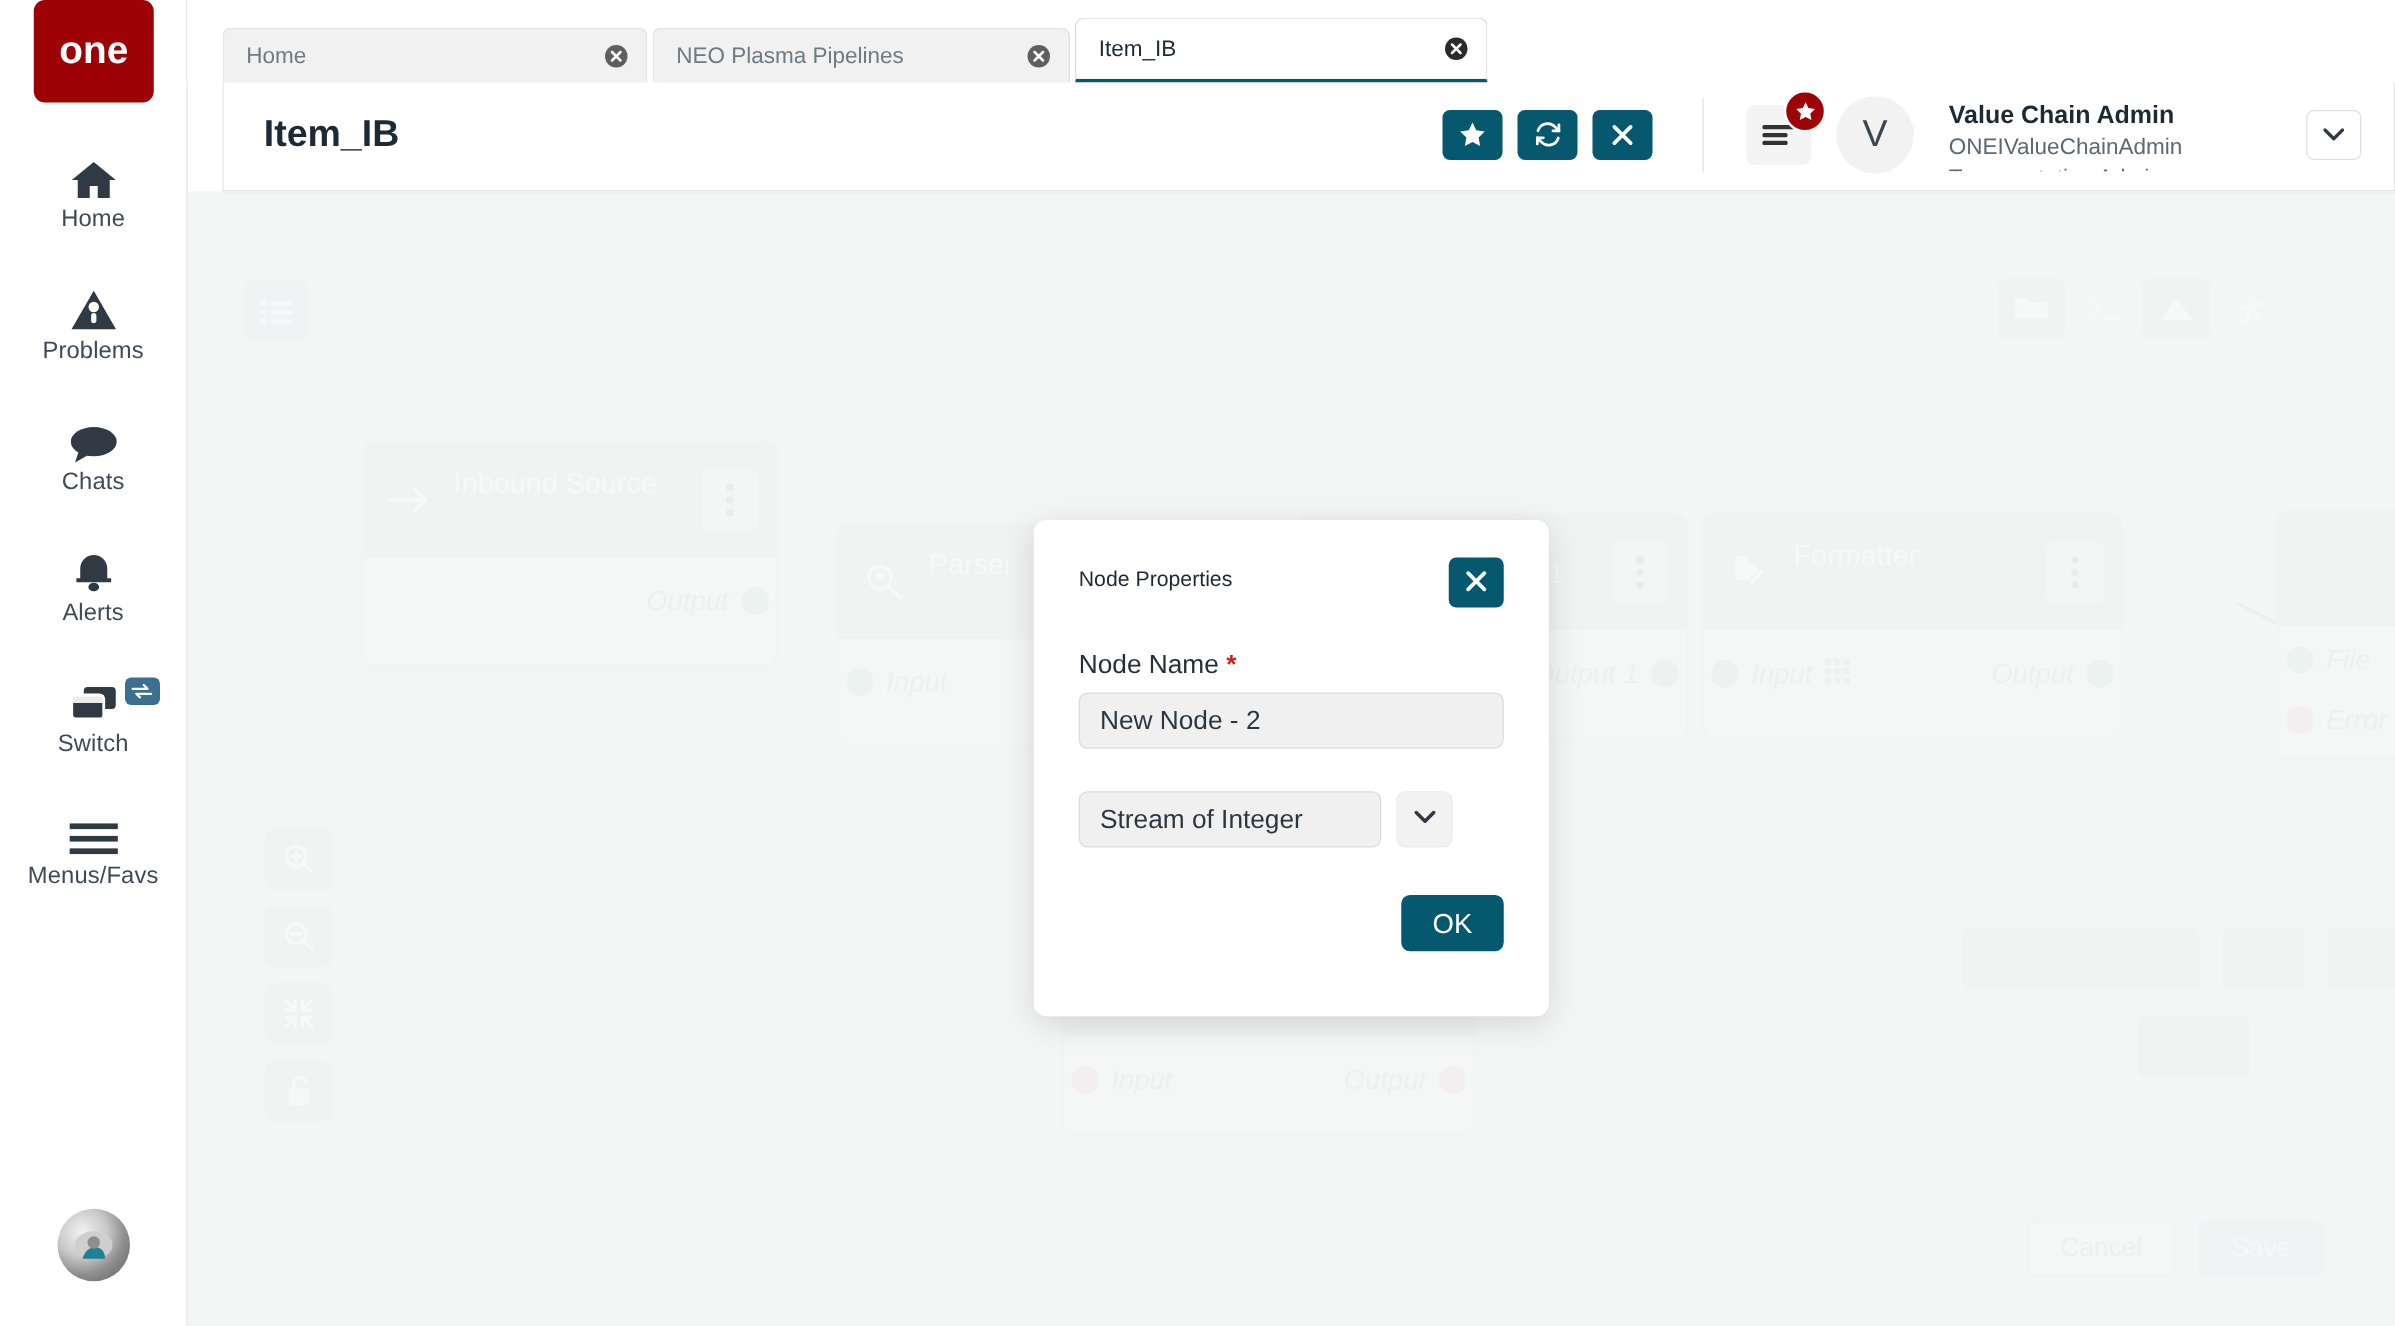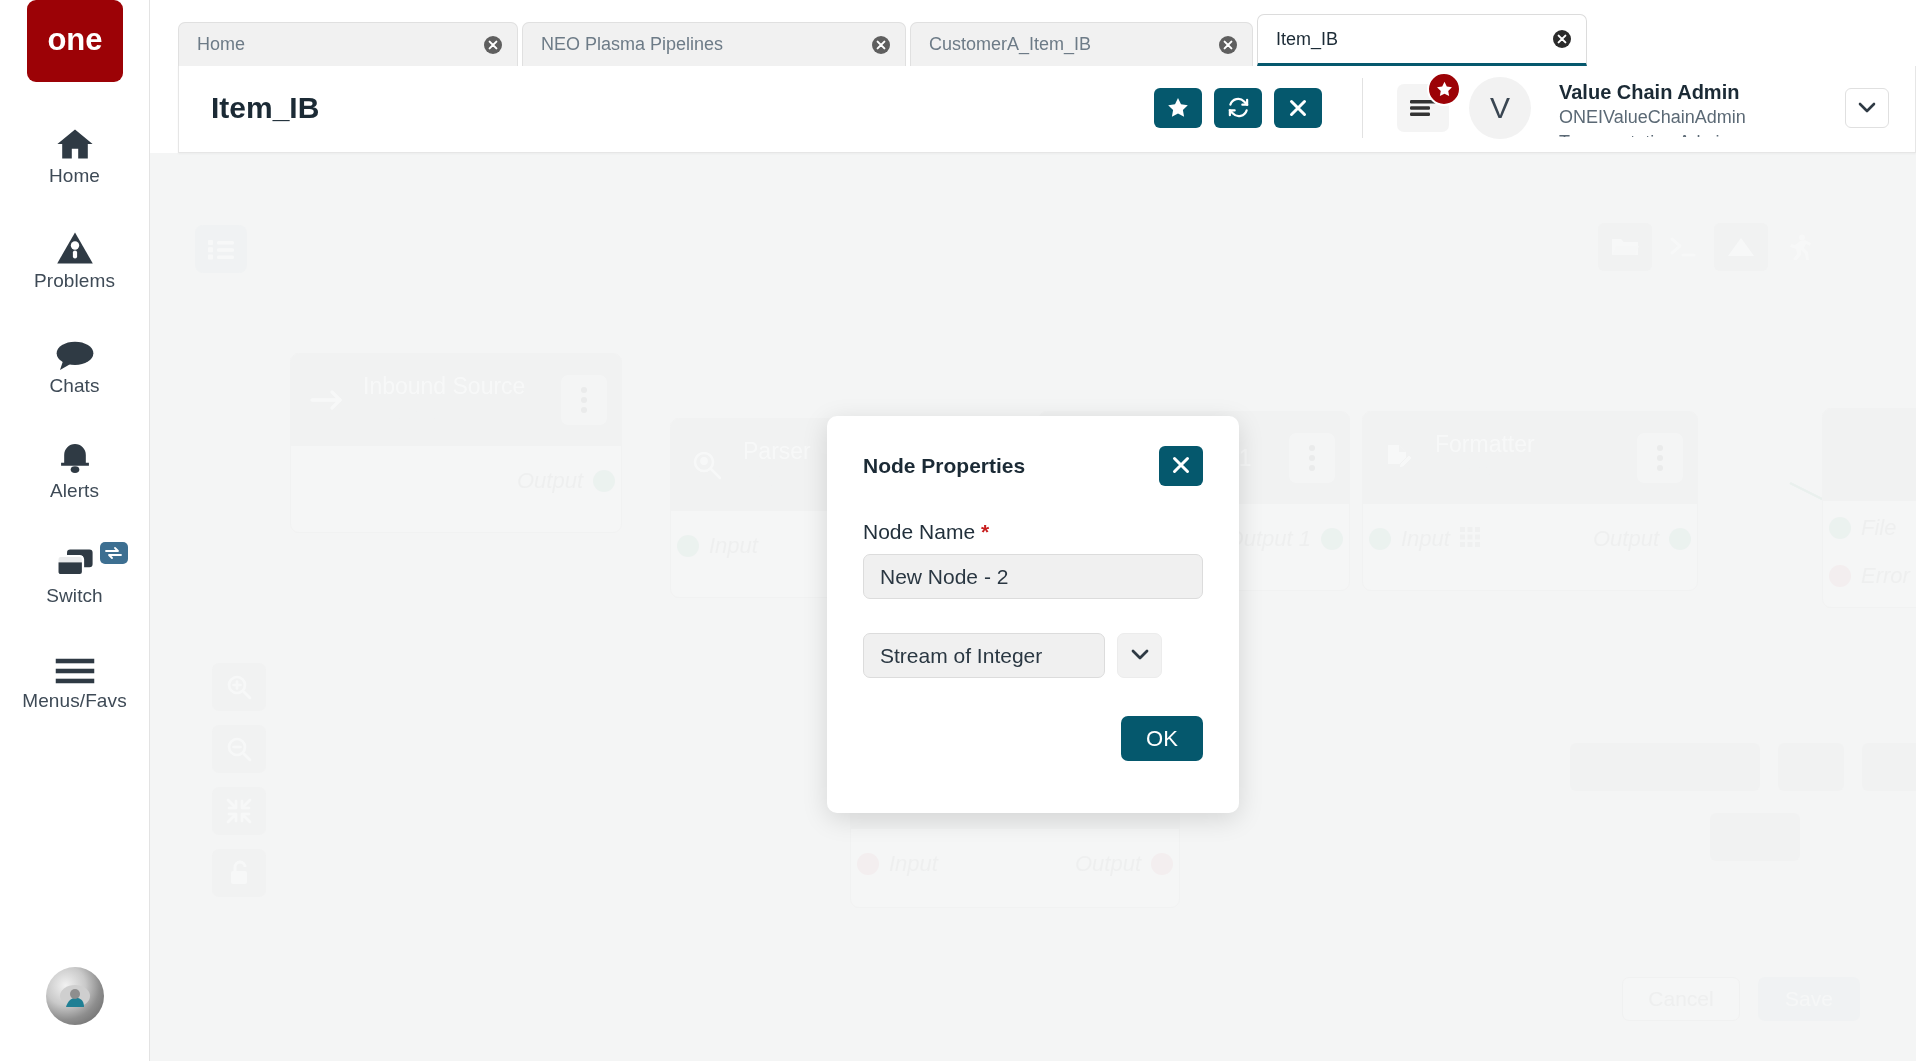--- a/index.html
+++ b/index.html
@@ -49,21 +49,21 @@
     background: #ffffff; display: flex; align-items: flex-end; padding-left: 28px;
     z-index: 20;
   }
   .tab {
     height: 44px; min-width: 100px; border-radius: 7px 7px 0 0;
     background: #f1f1f1; border: 1px solid #e0e0e0; border-bottom: none;
     display: flex; align-items: center; justify-content: space-between;
     padding: 0 14px 0 18px; margin-right: 4px; cursor: pointer;
     font-size: 18px; color: #6d7b87;
   }
-  .tab.w1 { width: 340px; } .tab.w2 { width: 384px; } .tab.w3 { width: 343px; }
+  .tab.w1 { width: 340px; } .tab.w2 { width: 334px; } .tab.w3 { width: 343px; }
   .tab.active {
     background: #ffffff; color: #1c2b36; height: 52px;
     border: 1px solid #dcdcdc; border-bottom: 3px solid #05586d;
     width: 330px;
   }
   .tab-label { overflow: hidden; white-space: nowrap; text-overflow: ellipsis; }
   .tab-close { margin-left: 10px; flex: 0 0 auto; display: flex; cursor: pointer; }
 
   
   .headercard {
@@ -172,21 +172,21 @@
   }
 
   
   .modal {
     position: absolute; left: 827px; top: 416px; width: 412px; height: 397px;
     background: #ffffff; border-radius: 10px;
     box-shadow: 0 6px 26px rgba(0,0,0,.13); z-index: 60;
     padding: 30px 36px 0 36px;
   }
   .modal-head { display: flex; align-items: flex-start; justify-content: space-between; }
-  .modal-title { font-size: 21px; font-weight: bold; color: #1b2a35; margin-top: 8px; }
+  .modal-title { font-size: 17px; font-weight: normal; color: #1b2a35; margin-top: 8px; }
   .modal-close {
     width: 44px; height: 40px; border-radius: 6px; background: #05586d;
     display: flex; align-items: center; justify-content: center; cursor: pointer; border: none;
   }
   .field { margin-top: 34px; }
   .field-label { font-size: 21px; color: #22303b; margin-bottom: 10px; }
   .req { color: #c81e1e; font-weight: bold; }
   .txt {
     width: 100%; height: 45px; border-radius: 7px; background: #f0f0f0;
     border: 1px solid #dcdcdc; font-size: 21px; color: #2a3742;
@@ -301,29 +301,20 @@
       <span class="tab-label">Home</span>
       <span class="tab-close">
         <svg width="20" height="20" viewBox="0 0 20 20">
             <circle cx="10" cy="10" r="9" fill="#5f5f5f"></circle>
         <path d="M6.6 6.6l6.8 6.8M13.4 6.6l-6.8 6.8" stroke="#fff" stroke-width="2" stroke-linecap="round"></path>
           </svg>
       </span>
     </div>
     <div class="tab w2">
       <span class="tab-label">NEO Plasma Pipelines</span>
-      <span class="tab-close">
-        <svg width="20" height="20" viewBox="0 0 20 20">
-            <circle cx="10" cy="10" r="9" fill="#5f5f5f"></circle>
-        <path d="M6.6 6.6l6.8 6.8M13.4 6.6l-6.8 6.8" stroke="#fff" stroke-width="2" stroke-linecap="round"></path>
-          </svg>
-      </span>
-    </div>
-    <div class="tab w3">
-      <span class="tab-label">CustomerA_Item_IB</span>
       <span class="tab-close">
         <svg width="20" height="20" viewBox="0 0 20 20">
             <circle cx="10" cy="10" r="9" fill="#5f5f5f"></circle>
         <path d="M6.6 6.6l6.8 6.8M13.4 6.6l-6.8 6.8" stroke="#fff" stroke-width="2" stroke-linecap="round"></path>
           </svg>
       </span>
     </div>
     <div class="tab active">
       <span class="tab-label">Item_IB</span>
       <span class="tab-close">

